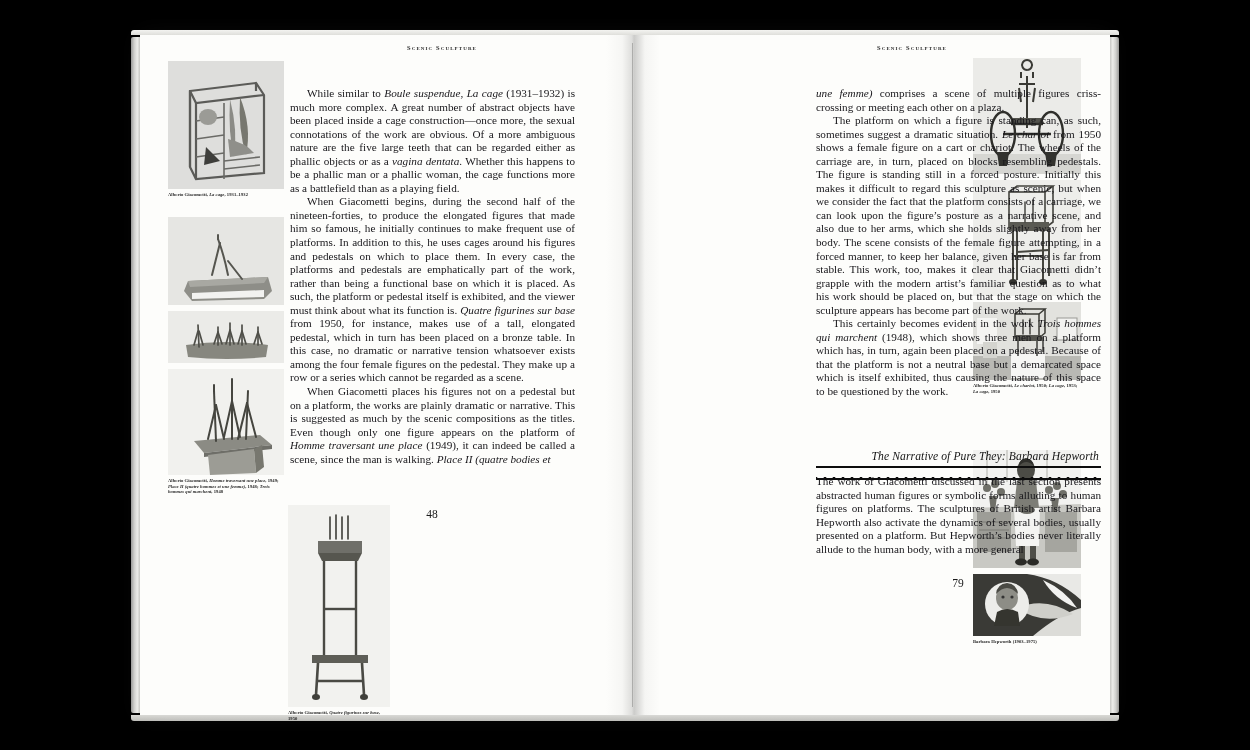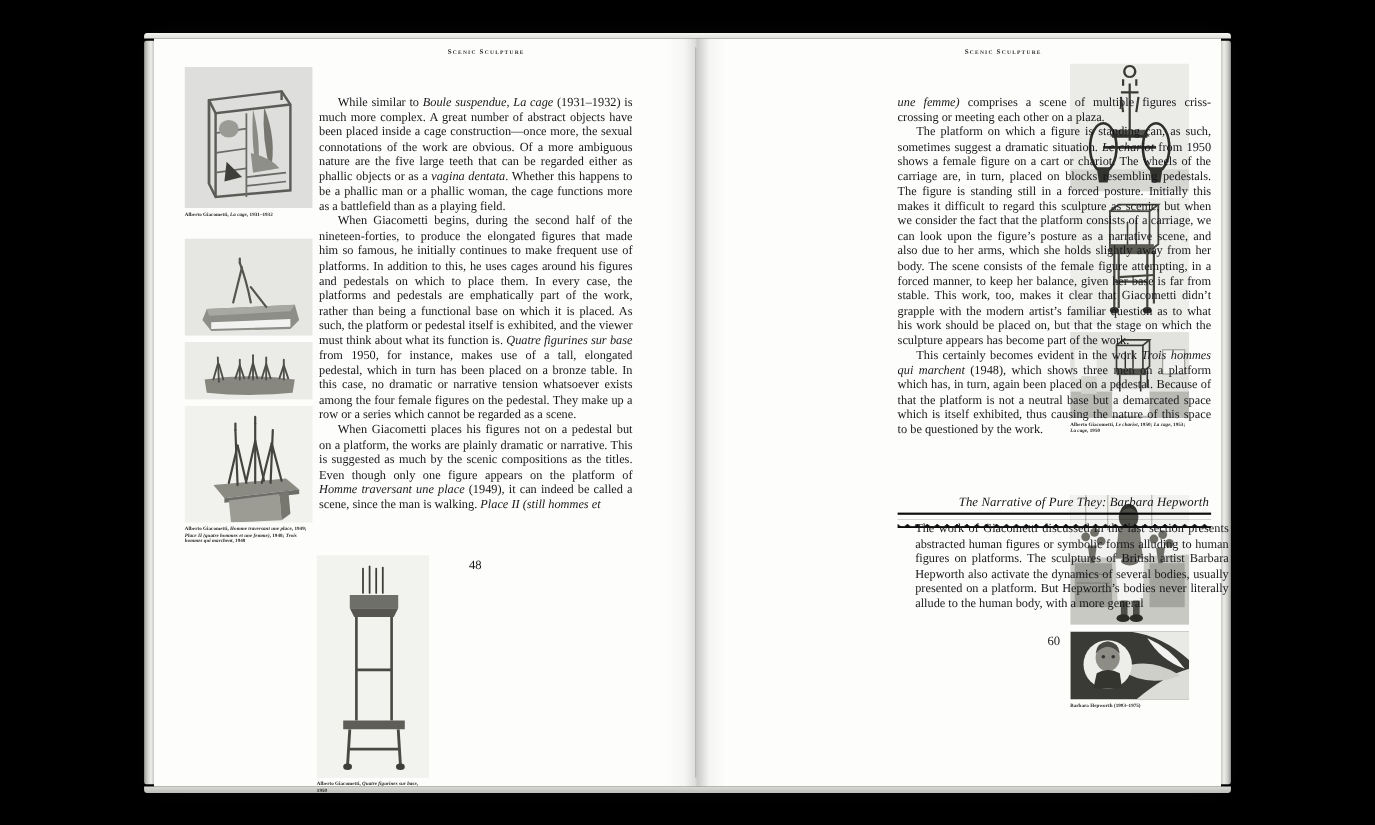--- a/index.html
+++ b/index.html
@@ -70,21 +70,21 @@
   .col{
     position:absolute;
     font-size:11.2px;line-height:13.55px;color:#17161a;
     text-align:justify;
     -webkit-hyphens:auto;hyphens:auto;
   }
   .col p{margin:0;text-indent:17px;}
   .col p.noind{text-indent:0;}
   .col.left-col{left:150px;top:52px;width:285px;}
   .col.right-col{left:184px;top:52px;width:285px;}
-  .col.hep-col{left:200px;top:440px;width:285px;}
+  .col.hep-col{left:184px;top:440px;width:285px;}
 
   i{font-style:italic;}
 
   
   .folio{
     position:absolute;font-size:11.5px;color:#1a1a1a;text-align:center;width:60px;
   }
   .folio.f-left{left:262px;top:473px;}
   .folio.f-right{left:296px;top:542px;}
 
@@ -253,21 +253,21 @@
               <ellipse cx="28" cy="192" rx="4" ry="3" fill="#3f3f3a"></ellipse>
               <ellipse cx="76" cy="192" rx="4" ry="3" fill="#3f3f3a"></ellipse>
             </svg>
           </div>
           <div class="cap">Alberto Giacometti, <i>Quatre figurines sur base</i>, 1950</div>
         </div>
 
         <div class="col left-col">
           <p>While similar to <i>Boule suspendue</i>, <i>La cage</i> (1931–1932) is much more complex. A great number of abstract objects have been placed inside a cage construction—once more, the sexual connotations of the work are obvious. Of a more ambiguous nature are the five large teeth that can be regarded either as phallic objects or as a <i>vagina dentata</i>. Whether this happens to be a phallic man or a phallic woman, the cage functions more as a battlefield than as a playing field.</p>
           <p>When Giacometti begins, during the second half of the nineteen-forties, to produce the elongated figures that made him so famous, he initially continues to make frequent use of platforms. In addition to this, he uses cages around his figures and pedestals on which to place them. In every case, the platforms and pedestals are emphatically part of the work, rather than being a functional base on which it is placed. As such, the platform or pedestal itself is exhibited, and the viewer must think about what its function is. <i>Quatre figurines sur base</i> from 1950, for instance, makes use of a tall, elongated pedestal, which in turn has been placed on a bronze table. In this case, no dramatic or narrative tension whatsoever exists among the four female figures on the pedestal. They make up a row or a series which cannot be regarded as a scene.</p>
-          <p>When Giacometti places his figures not on a pedestal but on a platform, the works are plainly dramatic or narrative. This is suggested as much by the scenic compositions as the titles. Even though only one figure appears on the platform of <i>Homme traversant une place</i> (1949), it can indeed be called a scene, since the man is walking. <i>Place II (still hommes et</i></p>
+          <p>When Giacometti places his figures not on a pedestal but on a platform, the works are plainly dramatic or narrative. This is suggested as much by the scenic compositions as the titles. Even though only one figure appears on the platform of <i>Homme traversant une place</i> (1949), it can indeed be called a scene, since the man is walking. <i>Place II (quatre bodies et</i></p>
         </div>
 
         <div class="folio f-left">48</div>
       </div>
 
       <div class="page right">
 
         <div class="runhead">Scenic Sculpture</div>
 
         <div class="fig" style="left:341px;top:23px;width:108px;">
@@ -418,20 +418,20 @@
         <div class="sec-wrap">
           <div class="sec-title">The Narrative of Pure They: Barbara Hepworth</div>
           <div class="sec-rule-top"></div>
           <div class="sec-rule"></div>
         </div>
 
         <div class="col hep-col">
           <p class="noind">The work of Giacometti discussed in the last section presents abstracted human figures or symbolic forms alluding to human figures on platforms. The sculptures of British artist Barbara Hepworth also activate the dynamics of several bodies, usually presented on a platform. But Hepworth’s bodies never literally allude to the human body, with a more general</p>
         </div>
 
-        <div class="folio f-right">60</div>
+        <div class="folio f-right">79</div>
       </div>
 
       <div class="gutter"></div>
       <div class="gutter-line"></div>
     </div>
   </div>
 </div>
 
 </body></html>

